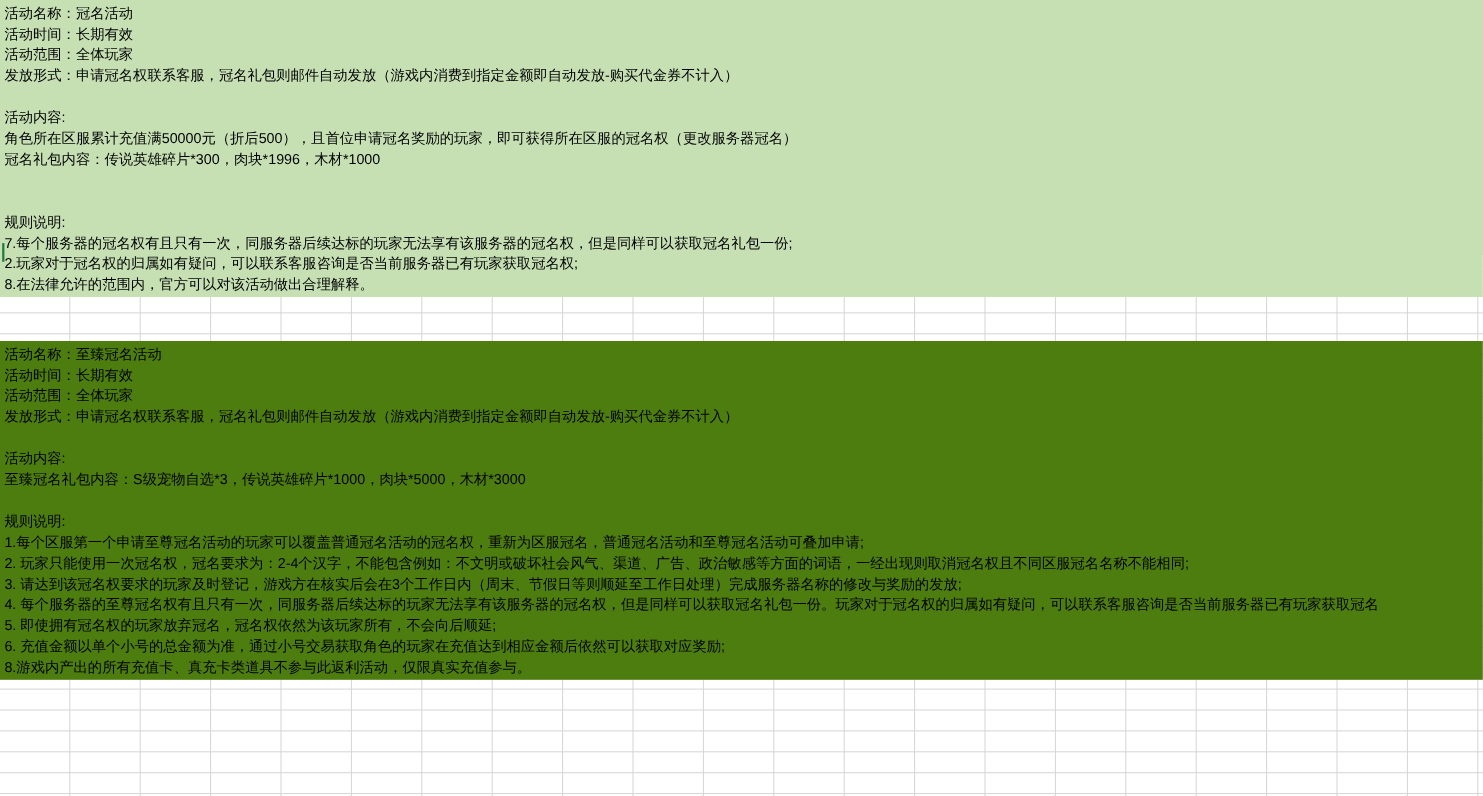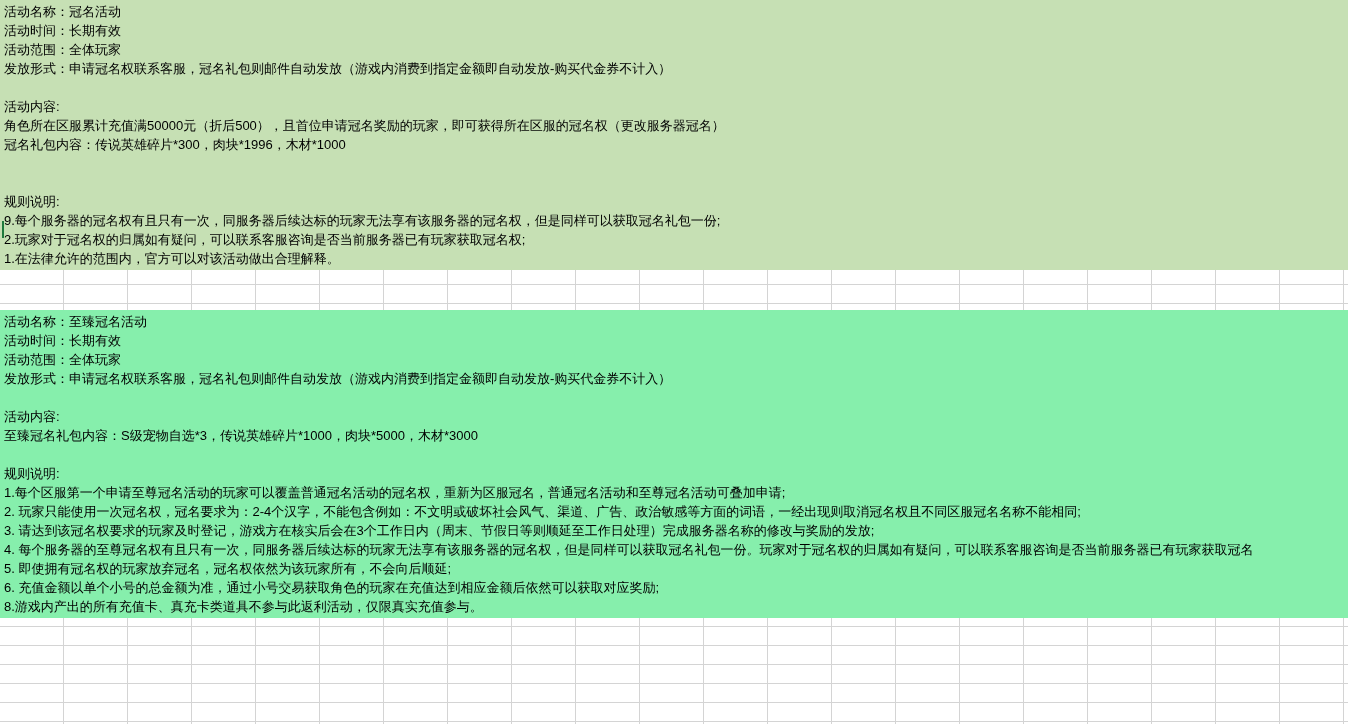--- a/index.html
+++ b/index.html
@@ -40,21 +40,21 @@
     padding: 2px 0 2px 0;
   }
   .block-green {
     background: #c6e0b4;
   }
   .block-gap {
     background: transparent;
     height: 40px;
   }
   .block-yellow {
-    background: #86efac;
+    background: #4d7c0f;
   }
   .line {
     height: 19px;
     line-height: 19px;
     padding-left: 4px;
     white-space: nowrap;
     overflow: visible;
   }
   .line.blank {
     height: 19px;
@@ -79,23 +79,23 @@
     <div class="line">活动时间：长期有效</div>
     <div class="line">活动范围：全体玩家</div>
     <div class="line">发放形式：申请冠名权联系客服，冠名礼包则邮件自动发放（游戏内消费到指定金额即自动发放-购买代金券不计入）</div>
     <div class="line blank"></div>
     <div class="line">活动内容:</div>
     <div class="line">角色所在区服累计充值满50000元（折后500），且首位申请冠名奖励的玩家，即可获得所在区服的冠名权（更改服务器冠名）</div>
     <div class="line">冠名礼包内容：传说英雄碎片*300，肉块*1996，木材*1000</div>
     <div class="line blank"></div>
     <div class="line blank"></div>
     <div class="line">规则说明:</div>
-    <div class="line">9.每个服务器的冠名权有且只有一次，同服务器后续达标的玩家无法享有该服务器的冠名权，但是同样可以获取冠名礼包一份;</div>
+    <div class="line">7.每个服务器的冠名权有且只有一次，同服务器后续达标的玩家无法享有该服务器的冠名权，但是同样可以获取冠名礼包一份;</div>
     <div class="line">2.玩家对于冠名权的归属如有疑问，可以联系客服咨询是否当前服务器已有玩家获取冠名权;</div>
-    <div class="line">1.在法律允许的范围内，官方可以对该活动做出合理解释。</div>
+    <div class="line">8.在法律允许的范围内，官方可以对该活动做出合理解释。</div>
   </div>
 
   <div class="block block-gap"></div>
 
   <div class="block block-yellow">
     <div class="line">活动名称：至臻冠名活动</div>
     <div class="line">活动时间：长期有效</div>
     <div class="line">活动范围：全体玩家</div>
     <div class="line">发放形式：申请冠名权联系客服，冠名礼包则邮件自动发放（游戏内消费到指定金额即自动发放-购买代金券不计入）</div>
     <div class="line blank"></div>

